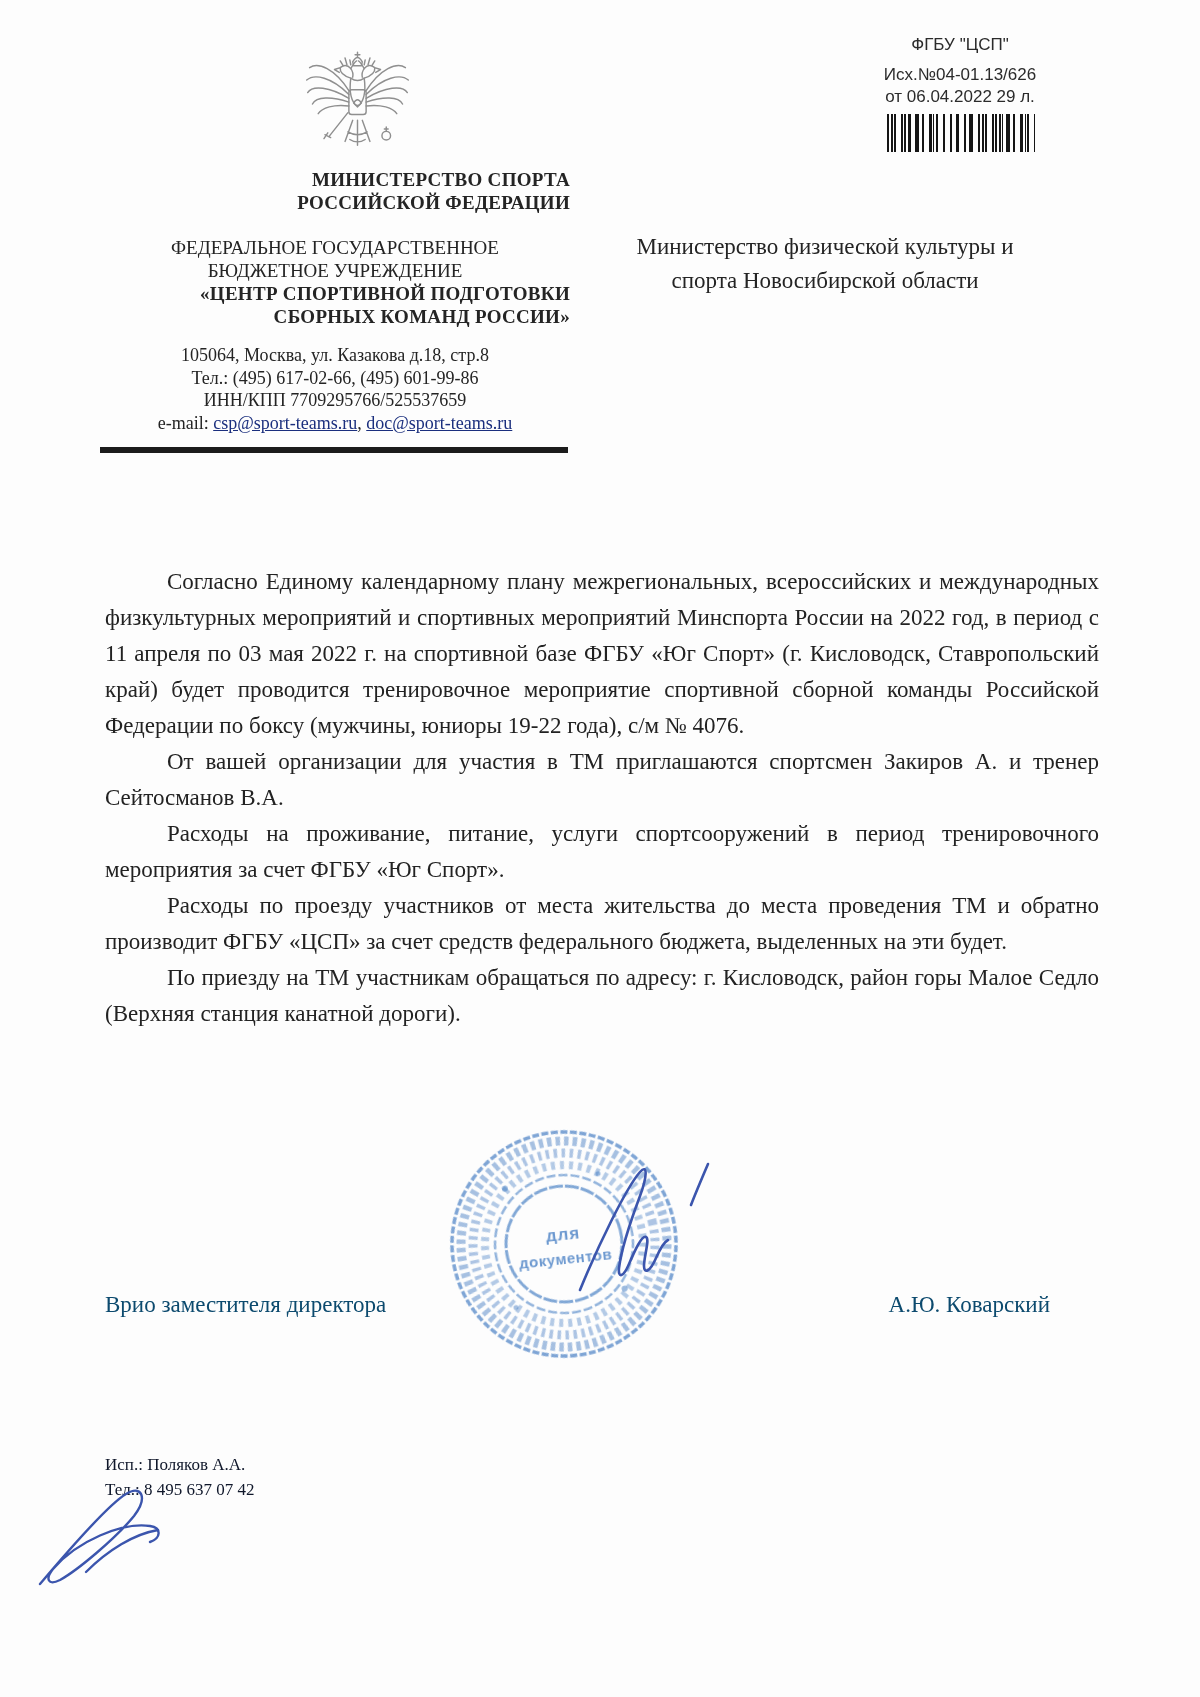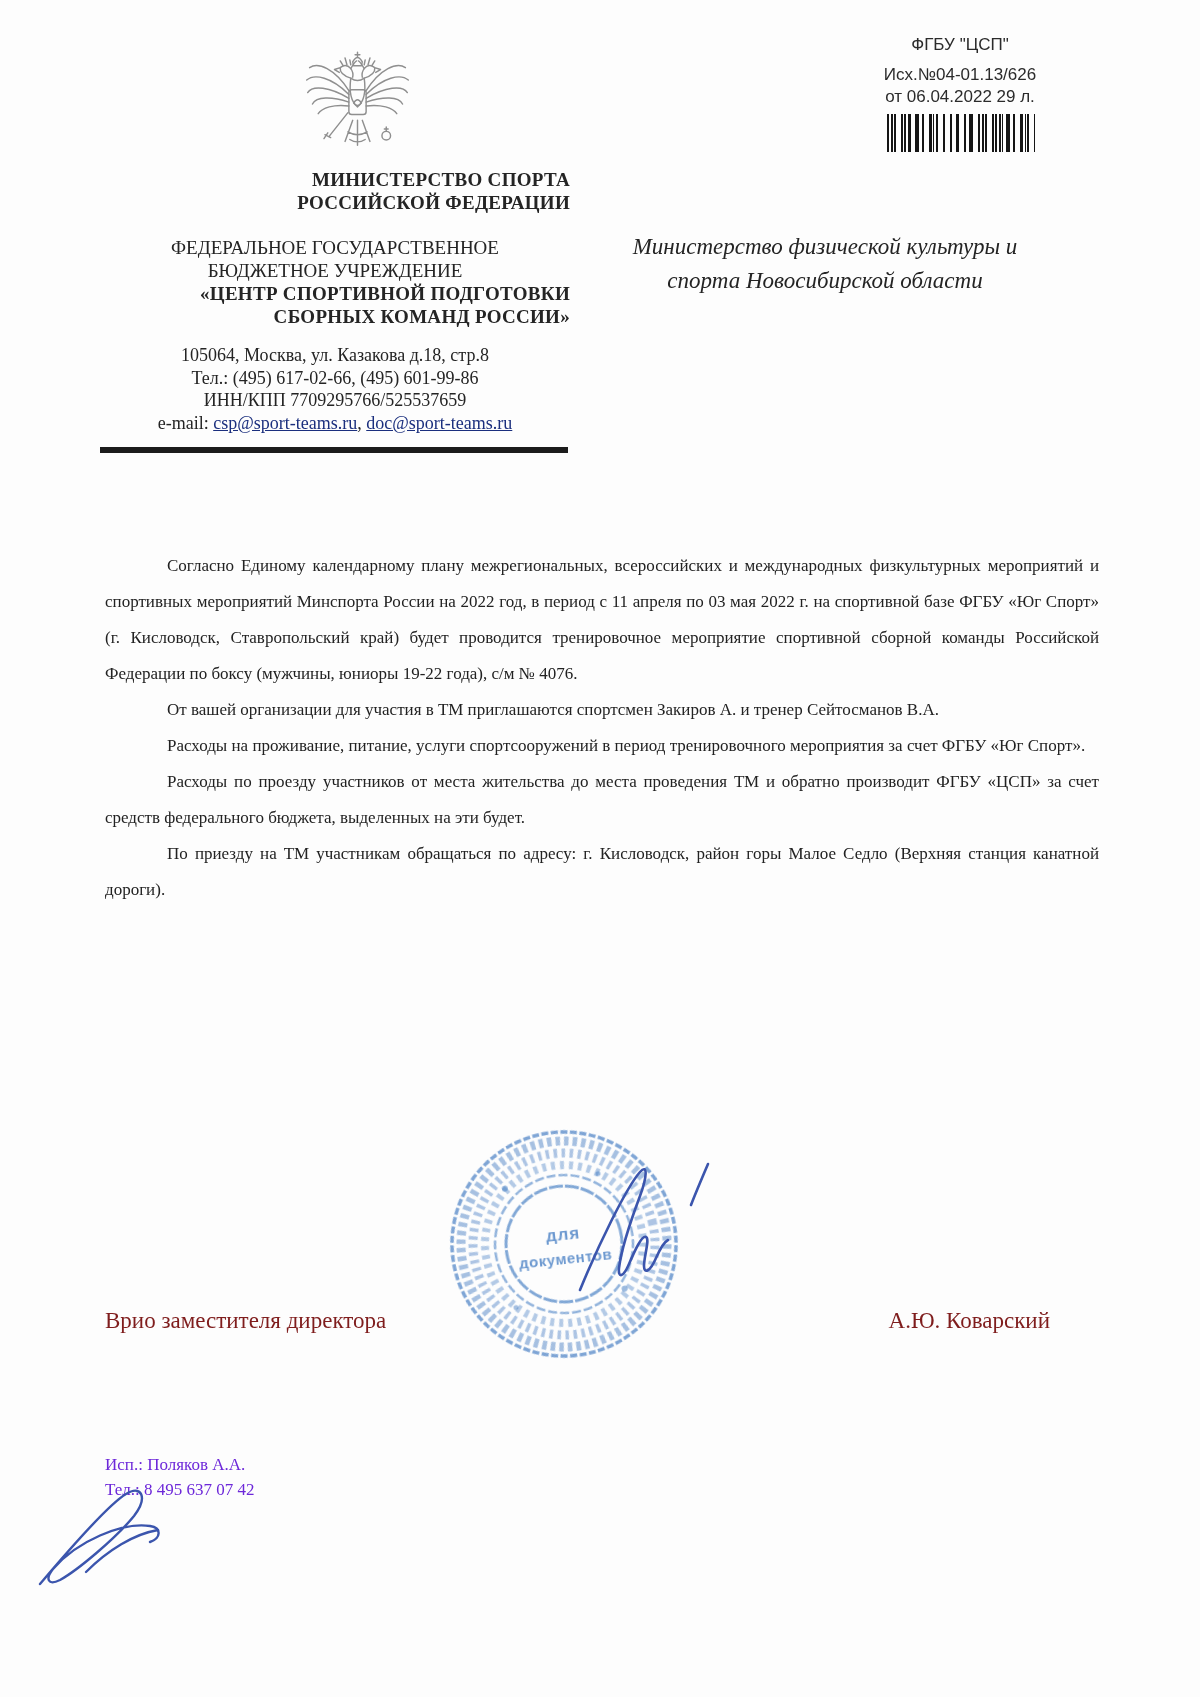--- a/index.html
+++ b/index.html
@@ -39,47 +39,47 @@
   .letterhead .addr { font-size:18px; line-height:22.5px; }
   .email-link { color:#1b2f7e; text-decoration:underline;text-align:right; }
   .rule {
     position:absolute; left:100px; top:447px; width:468px; height:6px;
     background:#1c1c1c;
   }
 
   
   .addressee {
     position:absolute; left:608px; top:230px; width:434px;
-    text-align:center; font-size:23px; line-height:34px; color:#242424;font-style:italic;
+    text-align:center; font-size:23px; line-height:34px; color:#242424;
   }
 
   
   .body-text {
-    position:absolute; left:105px; top:548px; width:994px;
-    font-size:17px; line-height:36px; color:#222;
+    position:absolute; left:105px; top:564px; width:994px;
+    font-size:23px; line-height:36px; color:#222;
     text-align:justify; text-align-last:left;
   }
   .body-text p { text-indent:62px; }
 
   
   .sig-row {
     position:absolute; left:105px; top:1292px; right:150px;
     display:flex; justify-content:space-between;
-    font-size:23px; color:#7f1d1d;margin-top:16px;
+    font-size:23px; color:#0c4a6e;
   }
 
   
   .stamp { position:absolute; left:444px; top:1124px; width:240px; height:240px; }
   .ink-signature { position:absolute; left:556px; top:1150px; width:210px; height:160px; }
   .paraph { position:absolute; left:28px; top:1472px; width:160px; height:140px; }
 
   
   .executor {
     position:absolute; left:105px; top:1452px;
-    font-size:17px; line-height:25px; color:#6d28d9;
+    font-size:17px; line-height:25px; color:#0f172a;
   }
 </style>
 </head>
 <body>
 
 <div class="page">
 
   <svg class="emblem" viewBox="0 0 120 120">
     <g fill="none" stroke="#8f8f8f" stroke-width="1.5" stroke-linecap="round" stroke-linejoin="round">
 

